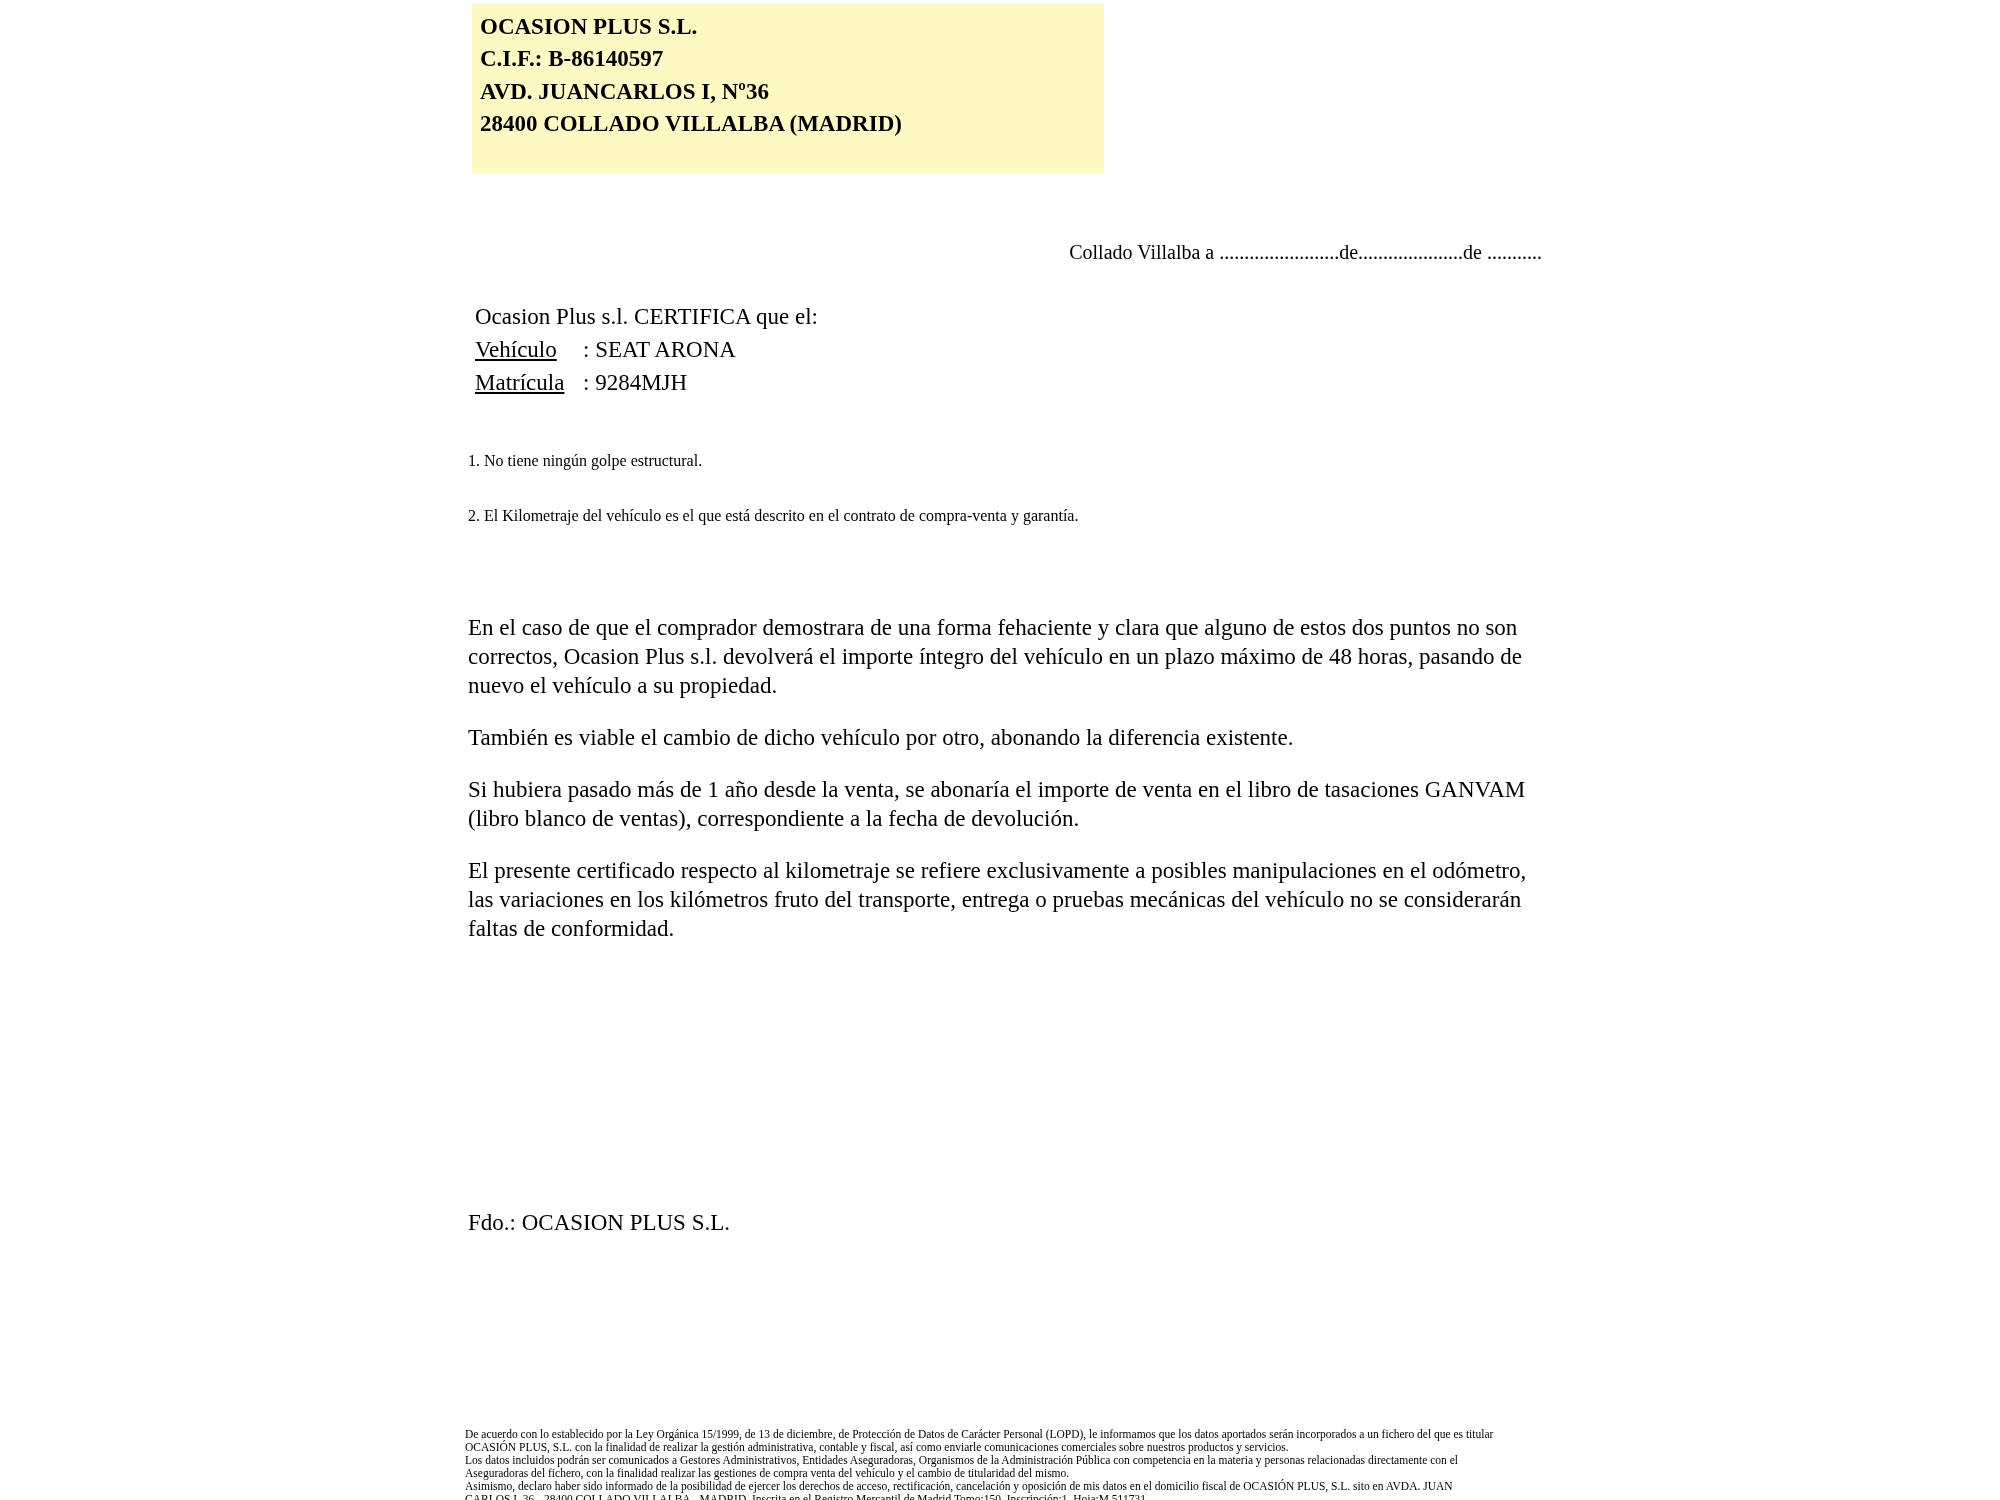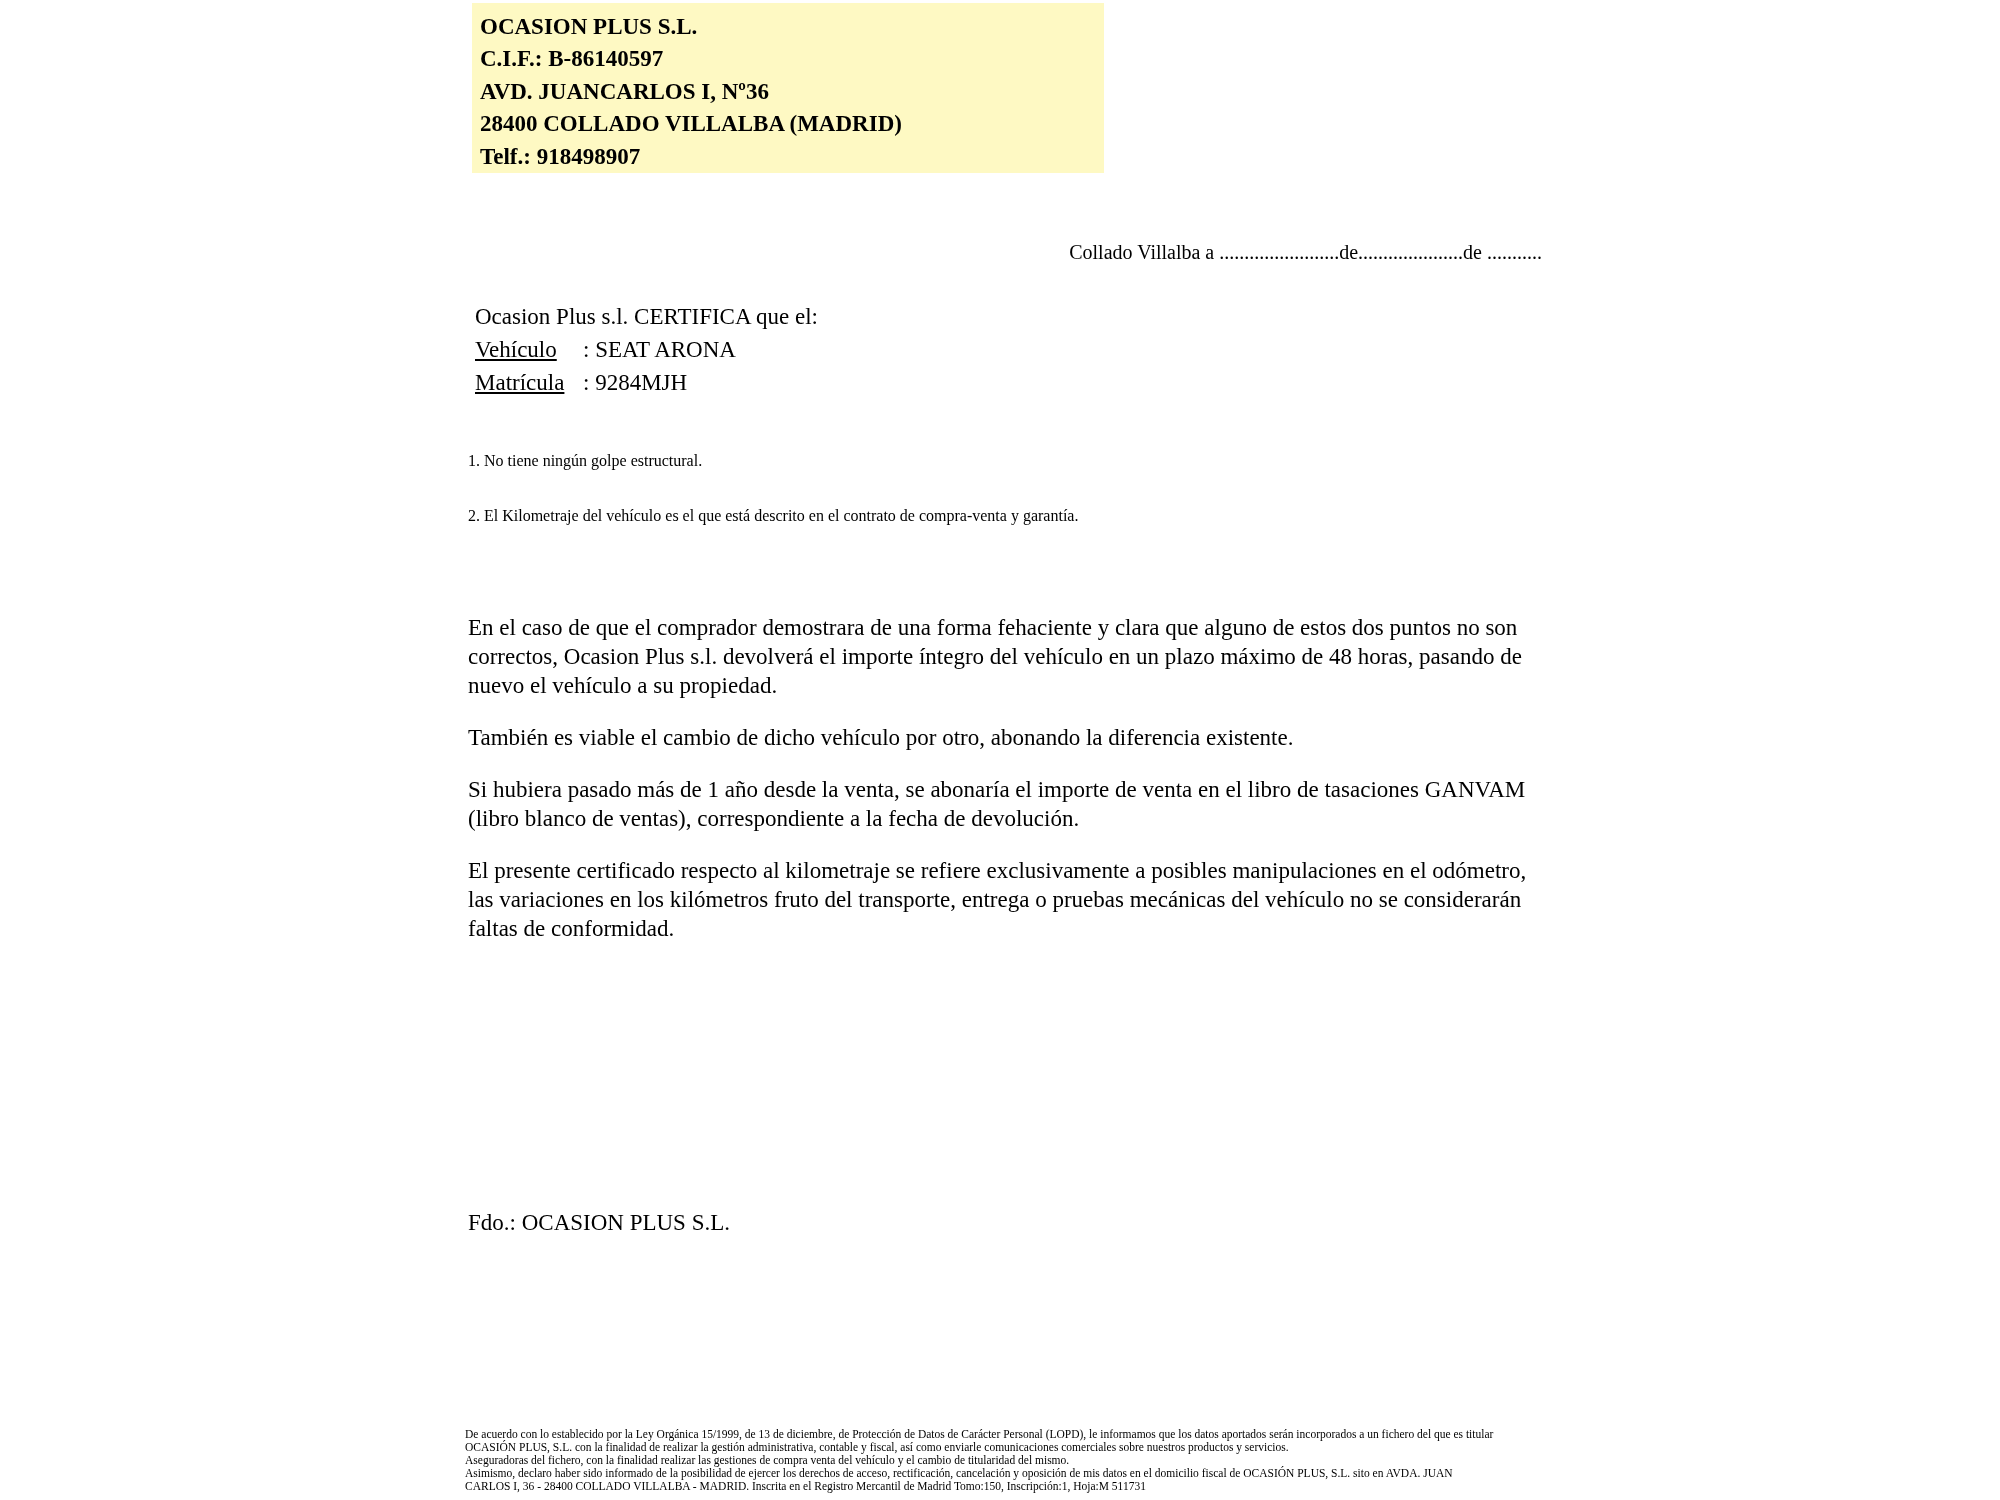--- a/index.html
+++ b/index.html
@@ -86,21 +86,20 @@
 </head>
 <body>
 
 <div class="page">
 
   <div class="header-box">
     <div class="header-line">OCASION PLUS S.L.</div>
     <div class="header-line">C.I.F.: B-86140597</div>
     <div class="header-line">AVD. JUANCARLOS I, Nº36</div>
     <div class="header-line">28400 COLLADO VILLALBA (MADRID)</div>
-    <div class="header-line">Telf.: 918498907</div>
   </div>
 
   <div class="date-line">Collado Villalba a ........................de.....................de ...........</div>
 
   <div class="certify">
     <div class="certify-row">Ocasion Plus s.l. CERTIFICA que el:</div>
     <div class="certify-row">
       <span class="field-label"><span>Vehículo</span></span><span>: SEAT ARONA</span>
     </div>
     <div class="certify-row">
@@ -116,18 +115,19 @@
     <p>También es viable el cambio de dicho vehículo por otro, abonando la diferencia existente.</p>
     <p>Si hubiera pasado más de 1 año desde la venta, se abonaría el importe de venta en el libro de tasaciones GANVAM (libro blanco de ventas), correspondiente a la fecha de devolución.</p>
     <p>El presente certificado respecto al kilometraje se refiere exclusivamente a posibles manipulaciones en el odómetro, las variaciones en los kilómetros fruto del transporte, entrega o pruebas mecánicas del vehículo no se considerarán faltas de conformidad.</p>
   </div>
 
   <div class="signature">Fdo.: OCASION PLUS S.L.</div>
 
   <div class="legal">
     <div class="legal-line">De acuerdo con lo establecido por la Ley Orgánica 15/1999, de 13 de diciembre, de Protección de Datos de Carácter Personal (LOPD), le informamos que los datos aportados serán incorporados a un fichero del que es titular</div>
     <div class="legal-line">OCASIÓN PLUS, S.L. con la finalidad de realizar la gestión administrativa, contable y fiscal, así como enviarle comunicaciones comerciales sobre nuestros productos y servicios.</div>
+    <div class="legal-line">Los datos incluidos podrán ser comunicados a Gestores Administrativos, Entidades Aseguradoras, Organismos de la Administración Pública con competencia en la materia y personas relacionadas directamente con el</div>
     <div class="legal-line">Aseguradoras del fichero, con la finalidad realizar las gestiones de compra venta del vehículo y el cambio de titularidad del mismo.</div>
     <div class="legal-line">Asimismo, declaro haber sido informado de la posibilidad de ejercer los derechos de acceso, rectificación, cancelación y oposición de mis datos en el domicilio fiscal de OCASIÓN PLUS, S.L. sito en AVDA. JUAN</div>
     <div class="legal-line">CARLOS I, 36 - 28400 COLLADO VILLALBA - MADRID. Inscrita en el Registro Mercantil de Madrid Tomo:150, Inscripción:1, Hoja:M 511731</div>
   </div>
 
 </div>
 
 </body></html>

